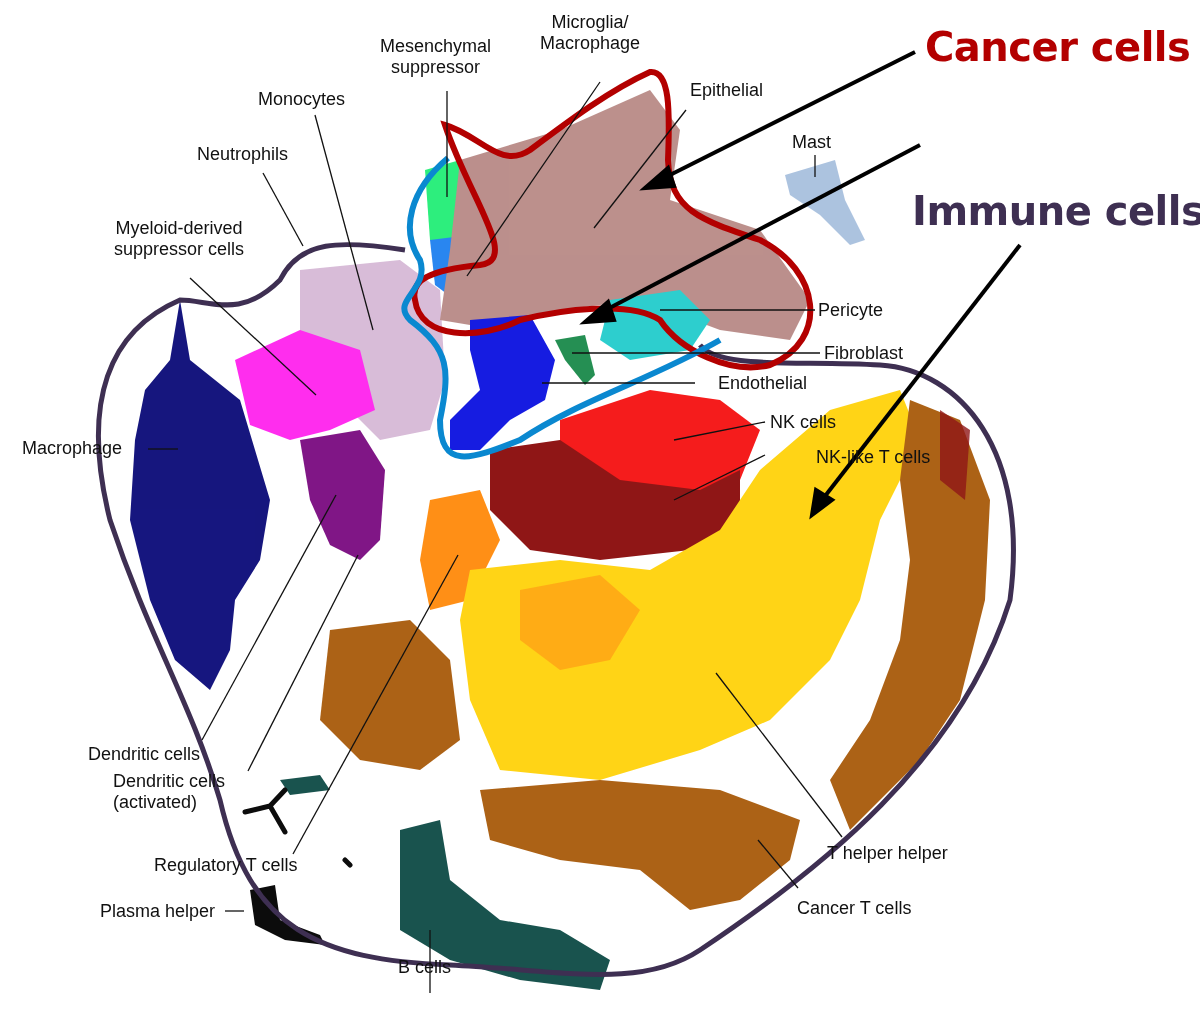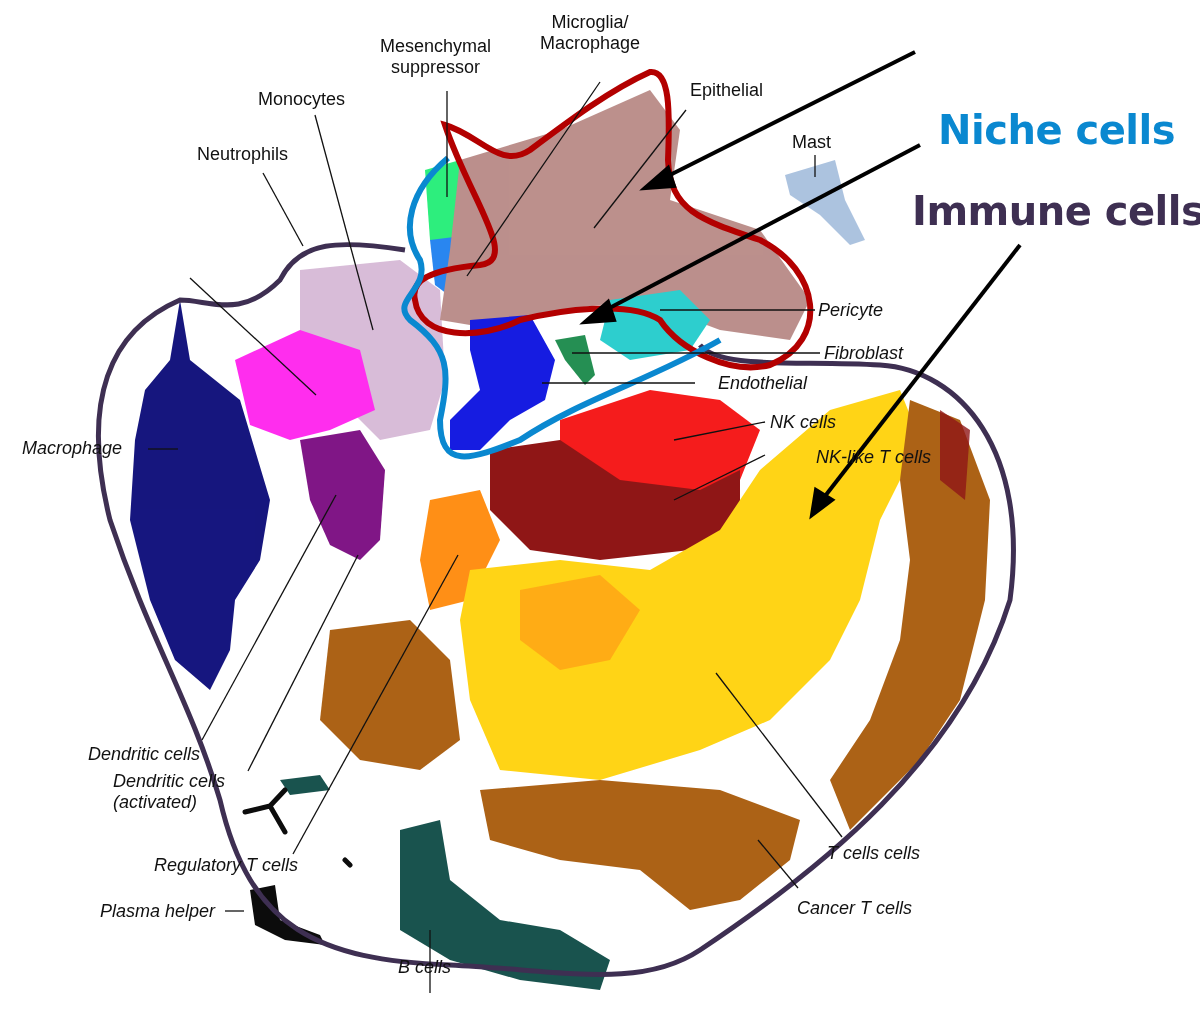--- a/index.html
+++ b/index.html
@@ -1,19 +1,19 @@
 <!DOCTYPE html>
 <html><head>
 <meta charset="utf-8">
 <style>
   html,body{margin:0;padding:0;background:#fff;}
   #stage{position:relative;width:1200px;height:1034px;overflow:hidden;background:#fff;font-family:"Liberation Sans",sans-serif;}
   svg{position:absolute;left:0;top:0;}
   .lbl{position:absolute;font-size:18px;color:#111;line-height:21px;text-align:center;white-space:nowrap;}
-  .lbl.left{text-align:left;font-style:italic;}
+  .lbl.left{text-align:left;}
   .cat{position:absolute;font-weight:bold;font-size:40px;font-family:"DejaVu Sans",sans-serif;white-space:nowrap;letter-spacing:-0.5px;}
 </style>
 </head>
 <body>
 
 <div id="stage">
 <svg width="1200" height="1034" viewBox="0 0 1200 1034">
 
   <g opacity="0.95">
     <path fill="#0a0a78" d="M180 300 L170 360 L145 390 L135 440 L130 520 L150 600 L175 660 L210 690 L230 650 L235 600 L260 560 L270 500 L255 450 L240 400 L215 380 L190 360 Z"></path>
@@ -72,35 +72,36 @@
   <g stroke="#000" stroke-width="4" fill="#000">
     <line x1="915" y1="52" x2="660" y2="180"></line>
     <polygon points="645,188 668,168 674,186"></polygon>
     <line x1="920" y1="145" x2="600" y2="313"></line>
     <polygon points="585,322 608,302 614,320"></polygon>
     <line x1="1020" y1="245" x2="822" y2="500"></line>
     <polygon points="812,515 816,490 832,500"></polygon>
   </g>
 </svg>
 
-<div class="cat" style="left:938px;top:107px;color:#0a88d0">Niche cells</div>
+<div class="cat" style="left:925px;top:24px;color:#b30000">Cancer cells</div>
 <div class="cat" style="left:912px;top:188px;color:#3e2f52">Immune cells</div>
 
 <div class="lbl" style="left:380px;top:36px"><span>Mesenchymal</span><br><span>suppressor</span></div>
 <div class="lbl" style="left:540px;top:12px"><span>Microglia/</span><br><span>Macrophage</span></div>
 <div class="lbl" style="left:690px;top:80px">Epithelial</div>
 <div class="lbl" style="left:792px;top:132px">Mast</div>
 <div class="lbl" style="left:258px;top:89px">Monocytes</div>
 <div class="lbl" style="left:197px;top:144px">Neutrophils</div>
+<div class="lbl" style="left:114px;top:218px"><span>Myeloid-derived</span><br><span>suppressor cells</span></div>
 <div class="lbl left" style="left:818px;top:300px">Pericyte</div>
 <div class="lbl left" style="left:824px;top:343px">Fibroblast</div>
 <div class="lbl left" style="left:718px;top:373px">Endothelial</div>
 <div class="lbl left" style="left:770px;top:412px">NK cells</div>
 <div class="lbl left" style="left:816px;top:447px">NK-like T cells</div>
 <div class="lbl left" style="left:22px;top:438px">Macrophage</div>
 <div class="lbl left" style="left:88px;top:744px">Dendritic cells</div>
 <div class="lbl left" style="left:113px;top:771px"><span>Dendritic cells</span><br><span>(activated)</span></div>
 <div class="lbl left" style="left:154px;top:855px">Regulatory T cells</div>
 <div class="lbl left" style="left:100px;top:901px">Plasma helper</div>
 <div class="lbl left" style="left:398px;top:957px">B cells</div>
-<div class="lbl left" style="left:827px;top:843px">T cells cells</div>
+<div class="lbl left" style="left:827px;top:843px">T helper helper</div>
 <div class="lbl left" style="left:797px;top:898px">Cancer T cells</div>
 </div>
 
 </body></html>

